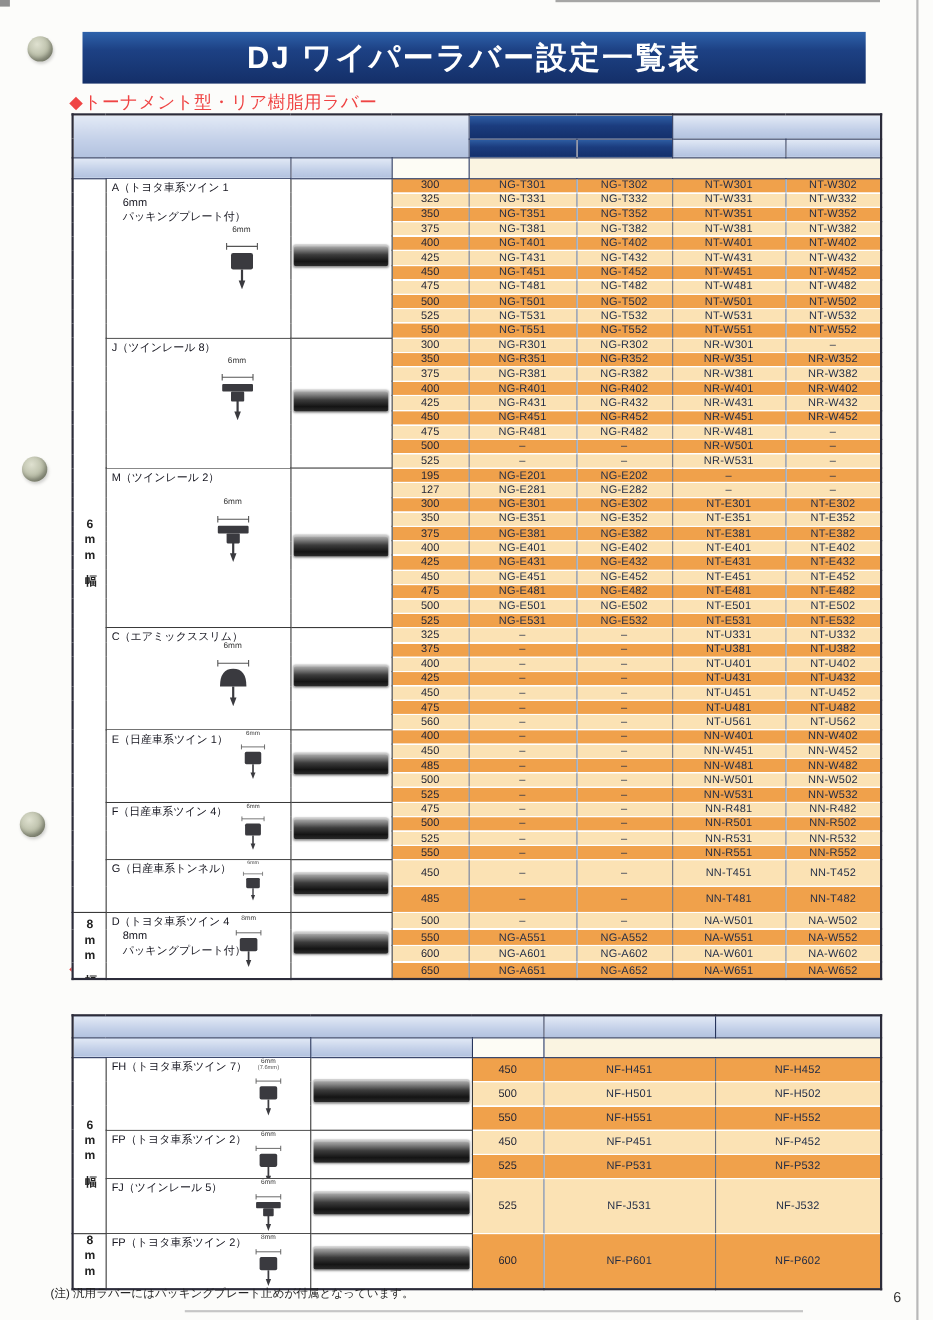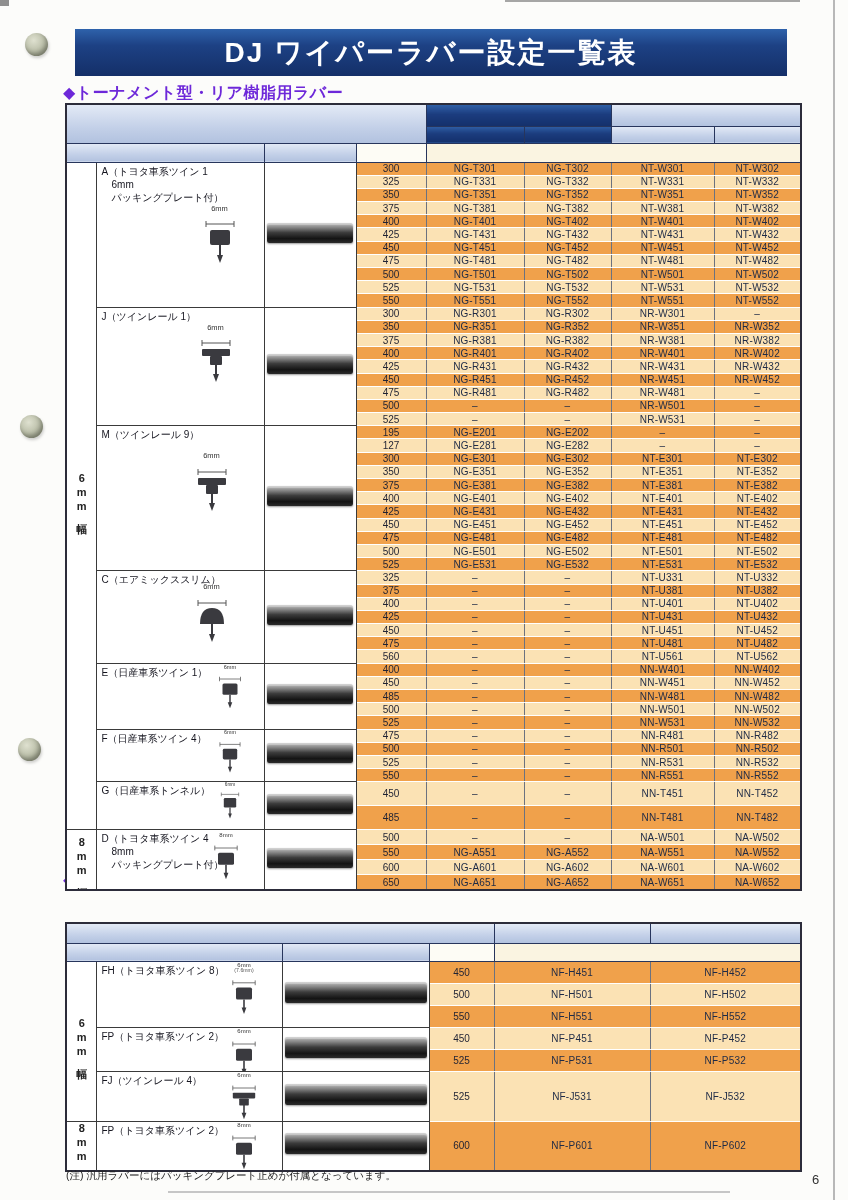--- a/index.html
+++ b/index.html
@@ -19,21 +19,21 @@
 
   .binder-hole{width:23px;height:23px;border-radius:50%;
      background:radial-gradient(circle at 38% 32%,#dfe1d0,#b8bca6 55%,#8f957c);
      box-shadow:inset -2px -3px 4px rgba(0,0,0,.28),1px 2px 3px rgba(0,0,0,.18);}
   .hole1{left:25px;top:33px;} .hole2{left:20px;top:415px;} .hole3{left:18px;top:738px;}
 
   .title-bar{left:75px;top:29px;width:712px;height:47px;
      background:linear-gradient(180deg,#2e62ab 0%,#1d4184 35%,#142f68 100%);
      color:#fff;font-weight:bold;font-size:28px;letter-spacing:2px;
      display:flex;align-items:center;justify-content:center;}
-  .section-title{font-size:16px;font-weight:bold;color:#6d28d9;letter-spacing:.5px;}
+  .section-title{font-size:16px;font-weight:normal;color:#ef4444;letter-spacing:.5px;}
   .sec1{left:63px;top:83px;} .sec2{left:63px;top:870px;}
 
   table.cat{border-collapse:collapse;table-layout:fixed;position:absolute;
      border:2px solid #2c2c3a;background:#fff;}
   #t1{left:65px;top:103px;width:735px;}
   #t2{left:65px;top:922px;width:735px;}
 
   th{font-weight:bold;padding:0;border:1px solid #27355c;overflow:hidden;}
   td{padding:0;overflow:hidden;}
 
@@ -63,21 +63,21 @@
      box-shadow:0 1px 2px rgba(0,0,0,.4), inset 0 2px 1px rgba(255,255,255,.35);}
   .photo.wide{width:142px;height:21px;}
 
   td.len,td.part{font-size:10px;text-align:center;color:#1f2233;
      border-left:1px solid #6b7280;border-right:1px solid #6b7280;
      border-bottom:1px solid rgba(255,255,255,.9);}
   td.part{color:#1d2a46;letter-spacing:.2px;}
   td.orange{background:#f0a14b;}
   td.cream{background:#fbe2b4;}
 
-  .footnote{left:66px;top:1169px;font-size:10.5px;color:#222;}
+  .footnote{left:46px;top:1169px;font-size:10.5px;color:#222;}
   .page-number{left:812px;top:1172px;font-size:13px;color:#333;}
 </style>
 </head>
 <body>
 
 <div class="abs corner-mark"></div>
 <div class="abs top-line"></div>
 <div class="abs right-edge"></div>
 <div class="abs bottom-line"></div>
 <div class="abs smudge1"></div>
@@ -212,21 +212,21 @@
       </tr>
       <tr class="std">
         <td class="len orange">550</td>
         <td class="part orange">NG-T551</td>
         <td class="part orange">NG-T552</td>
         <td class="part orange">NT-W551</td>
         <td class="part orange">NT-W552</td>
       </tr>
       <tr class="std">
         <td class="tipcell" rowspan="9">
-          <div class="glabel">J（ツインレール 1）</div>
+          <div class="glabel">J（ツインレール 8）</div>
           <div class="iconwrap" style="top: 16px; right: 26px;"><div class="measure">6mm</div><svg width="44" height="54" viewBox="0 0 44 54">
               <g stroke="#555" stroke-width="1" fill="none">
                 <path d="M8 9 V15 M8 12 H36 M36 9 V15"></path>
               </g>
               <g fill="#3a3a3f">
                 <rect x="8" y="18" width="28" height="7" rx="1"></rect>
                 <rect x="16" y="25" width="12" height="9" rx="1"></rect>
                 <path d="M19 43 L25 43 L22 51 Z"></path>
               </g>
               <path d="M22 33 V44" stroke="#3a3a3f" stroke-width="2"></path>
@@ -290,21 +290,21 @@
       </tr>
       <tr class="std">
         <td class="len cream">525</td>
         <td class="part cream">–</td>
         <td class="part cream">–</td>
         <td class="part cream">NR-W531</td>
         <td class="part cream">–</td>
       </tr>
       <tr class="std">
         <td class="tipcell" rowspan="11">
-          <div class="glabel">M（ツインレール 9）</div>
+          <div class="glabel">M（ツインレール 2）</div>
           <div class="iconwrap" style="top: 26px; right: 30px;"><div class="measure">6mm</div><svg width="44" height="54" viewBox="0 0 44 54">
               <g stroke="#555" stroke-width="1" fill="none">
                 <path d="M8 9 V15 M8 12 H36 M36 9 V15"></path>
               </g>
               <g fill="#3a3a3f">
                 <rect x="8" y="18" width="28" height="7" rx="1"></rect>
                 <rect x="16" y="25" width="12" height="9" rx="1"></rect>
                 <path d="M19 43 L25 43 L22 51 Z"></path>
               </g>
               <path d="M22 33 V44" stroke="#3a3a3f" stroke-width="2"></path>
@@ -635,21 +635,21 @@
         <th class="h-lblue fs11" colspan="2" rowspan="1"></th>
         <th class="h-lblue fs11" colspan="1" rowspan="1"></th>
         <th class="h-plain fs11" colspan="1" rowspan="1"></th>
         <th class="h-v98 fs11" colspan="2" rowspan="1"></th>
       </tr>
     </thead>
     <tbody>
       <tr class="h22">
         <td class="widthcell" rowspan="6"><span>6mm幅</span></td>
         <td class="tipcell" rowspan="3">
-          <div class="glabel">FH（トヨタ車系ツイン 8）</div>
+          <div class="glabel">FH（トヨタ車系ツイン 7）</div>
           <div class="iconwrap" style="top: 0px; right: 16px; transform: scale(0.8);"><div class="measure">6mm</div><div class="submeasure">(7.6mm)</div><svg width="44" height="54" viewBox="0 0 44 54">
               <g stroke="#555" stroke-width="1" fill="none">
                 <path d="M8 9 V15 M8 12 H36 M36 9 V15"></path>
               </g>
               <g fill="#3a3a3f">
                 <rect x="12" y="18" width="20" height="15" rx="2"></rect>
                 <path d="M19 43 L25 43 L22 51 Z"></path>
               </g>
               <path d="M22 33 V44" stroke="#3a3a3f" stroke-width="2"></path>
             </svg></div>
@@ -688,21 +688,21 @@
         <td class="part cream">NF-P451</td>
         <td class="part cream">NF-P452</td>
       </tr>
       <tr class="h22">
         <td class="len orange">525</td>
         <td class="part orange">NF-P531</td>
         <td class="part orange">NF-P532</td>
       </tr>
       <tr class="h50">
         <td class="tipcell" rowspan="1">
-          <div class="glabel">FJ（ツインレール 4）</div>
+          <div class="glabel">FJ（ツインレール 5）</div>
           <div class="iconwrap" style="top: 0px; right: 16px; transform: scale(0.8);"><div class="measure">6mm</div><svg width="44" height="54" viewBox="0 0 44 54">
               <g stroke="#555" stroke-width="1" fill="none">
                 <path d="M8 9 V15 M8 12 H36 M36 9 V15"></path>
               </g>
               <g fill="#3a3a3f">
                 <rect x="8" y="18" width="28" height="7" rx="1"></rect>
                 <rect x="16" y="25" width="12" height="9" rx="1"></rect>
                 <path d="M19 43 L25 43 L22 51 Z"></path>
               </g>
               <path d="M22 33 V44" stroke="#3a3a3f" stroke-width="2"></path>

